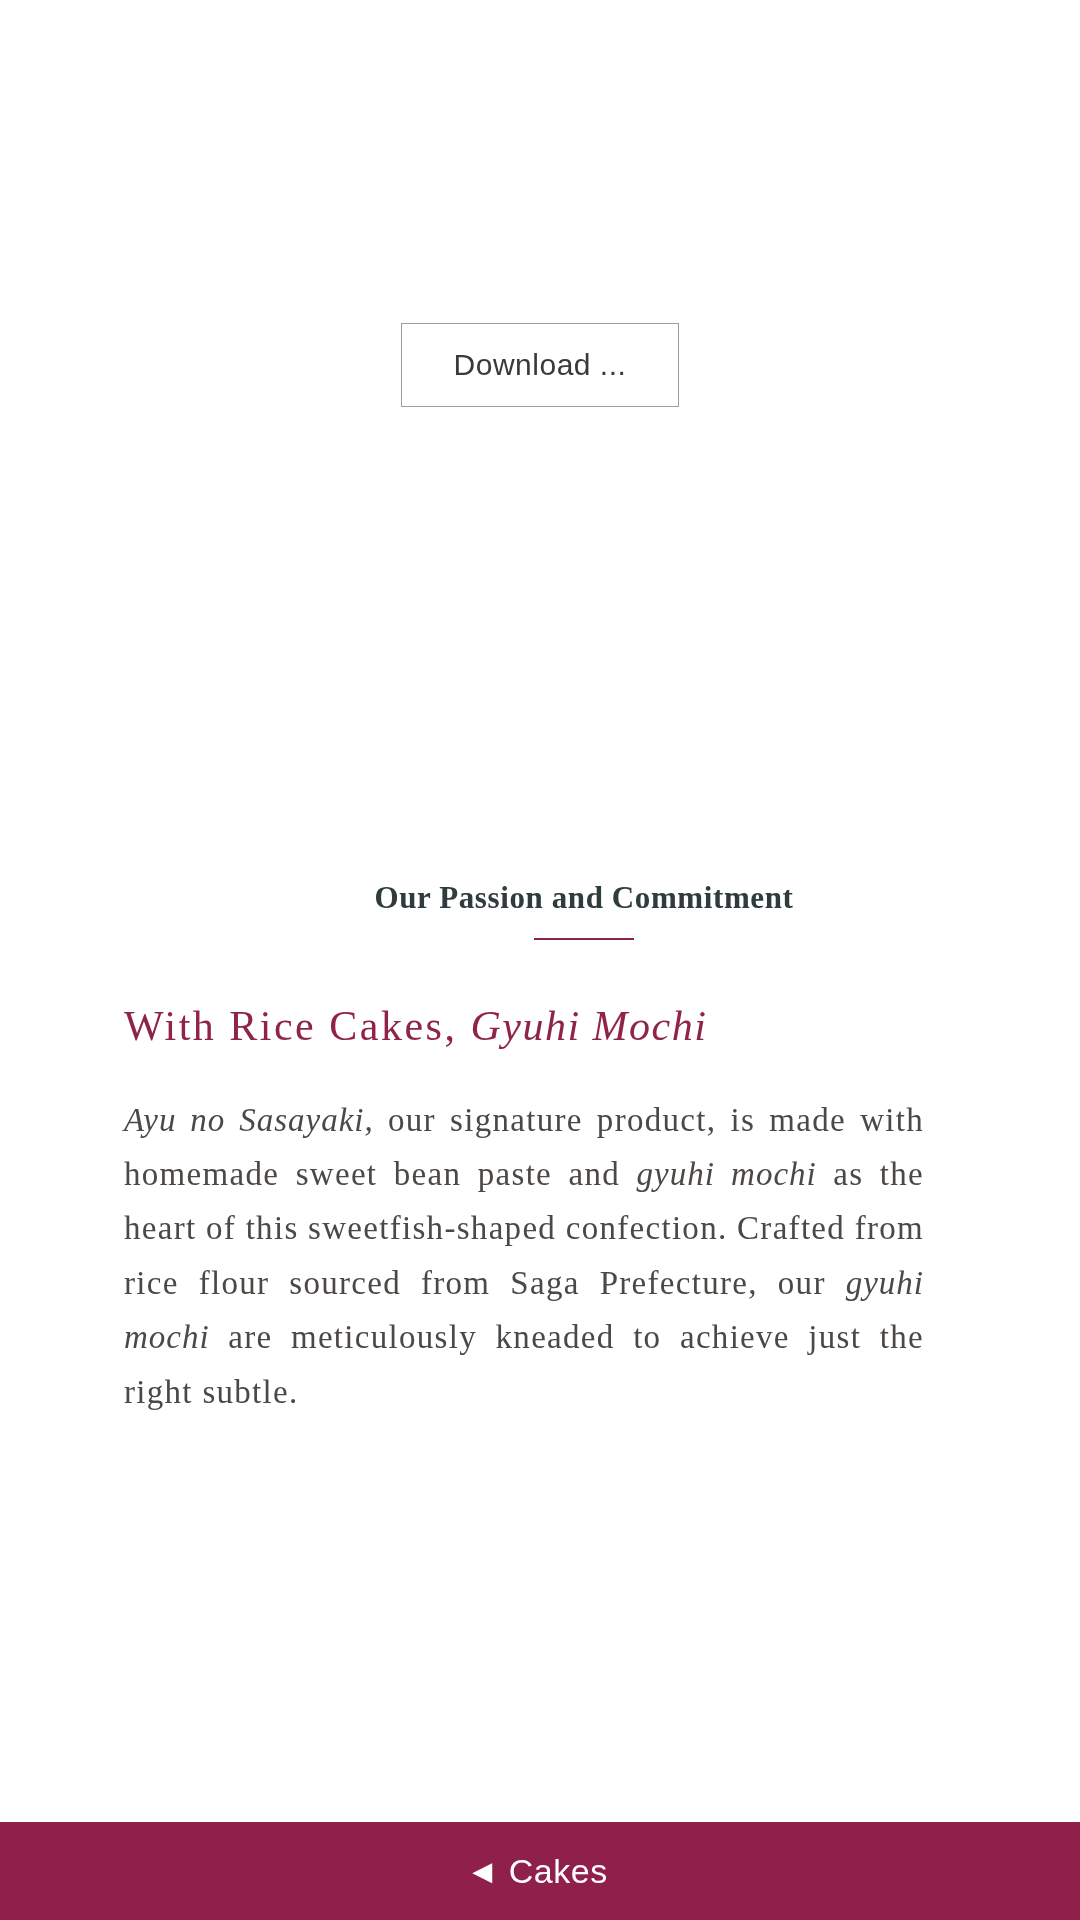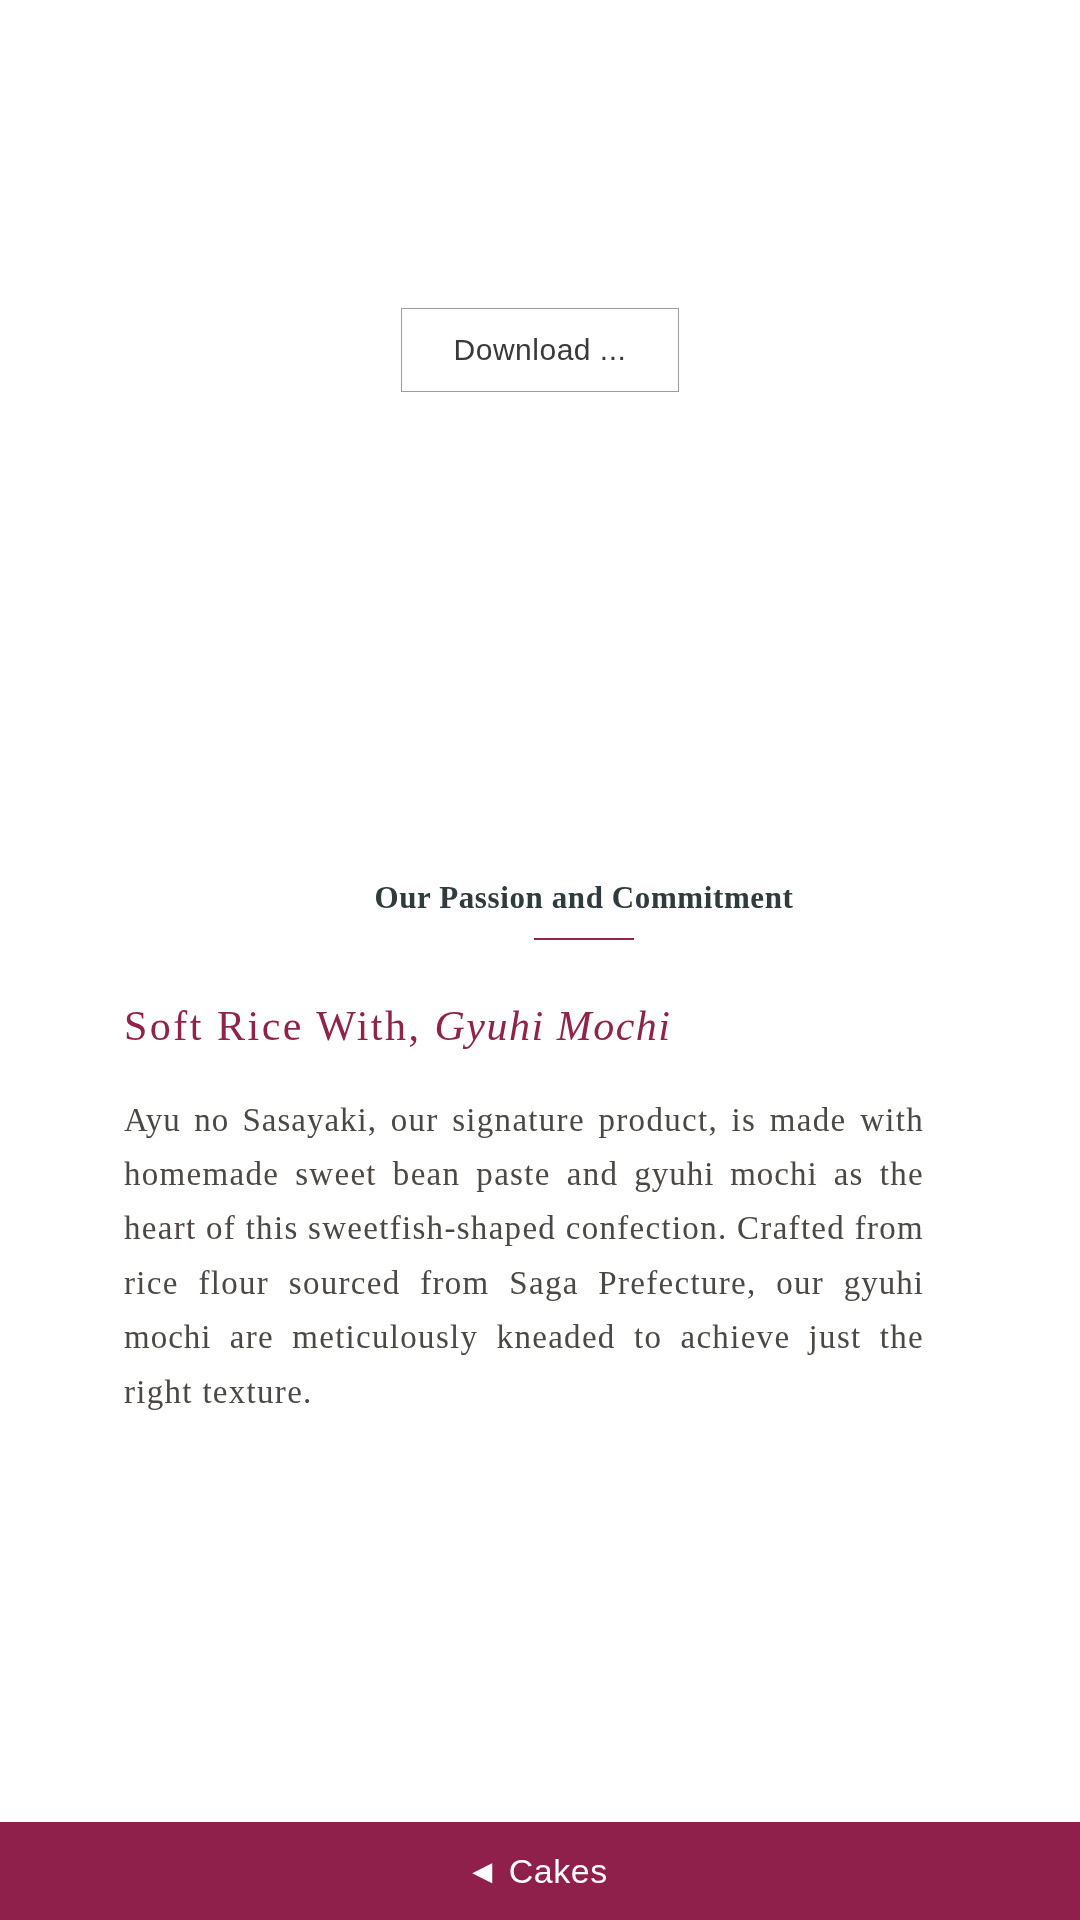--- a/index.html
+++ b/index.html
@@ -11,21 +11,21 @@
     height: 1920px;
     background: #ffffff;
     font-family: "Liberation Serif", serif;
     position: relative;
     overflow: hidden;
   }
 
   
   .download-wrap {
     position: absolute;
-    top: 308px;
+    top: 323px;
     left: 0;
     width: 1080px;
     display: flex;
     justify-content: center;
   }
   .download-btn {
     min-width: 278px;
     height: 84px;
     border: 1px solid #9d9d9d;
     background: #ffffff;
@@ -92,20 +92,21 @@
     line-height: 1.65;
     color: #4c4845;
     letter-spacing: 1.3px;
     text-align: justify;
     text-justify: inter-word;
   }
   .body-copy p {
     margin: 0 0 6px 0;
   }
   .body-copy .it {
+    font-style: italic;
     letter-spacing: 1px;
     margin-top: 35px;
   }
 
   
   .bottom-bar {
     position: absolute;
     left: 0;
     bottom: 0;
     width: 1080px;
@@ -141,25 +142,25 @@
   <button class="download-btn">Download ...</button>
 </div>
 
 <div class="section-head">
   <div class="title">Our Passion and Commitment</div>
   <div class="rule"></div>
 </div>
 
 <div class="article">
   <h2>
-    <span>Soft Rice With,</span>
+    <span>With Rice Cakes,</span>
     <span class="em">Gyuhi Mochi</span>
   </h2>
   <div class="body-copy" id="body-copy">
-      <p><span class="it">Ayu no Sasayaki,</span><span> our signature product, is made with homemade sweet bean paste and </span><span class="it">gyuhi mochi</span><span> as the heart of this sweetfish-shaped confection. Crafted from rice flour sourced from Saga Prefecture, our </span><span class="it">gyuhi mochi</span><span> are meticulously kneaded to achieve just the right texture.</span></p>
+      <p><span class="it">Ayu no Sasayaki,</span><span> our signature product, is made with homemade sweet bean paste and </span><span class="it">gyuhi mochi</span><span> as the heart of this sweetfish-shaped confection. Crafted from rice flour sourced from Saga Prefecture, our </span><span class="it">gyuhi mochi</span><span> are meticulously kneaded to achieve just the right subtle.</span></p>
     </div>
 </div>
 
 <div class="bottom-bar">
   <button class="back-btn">
     <span class="caret">◀</span>
     <span>Cakes</span>
   </button>
 </div>
 

